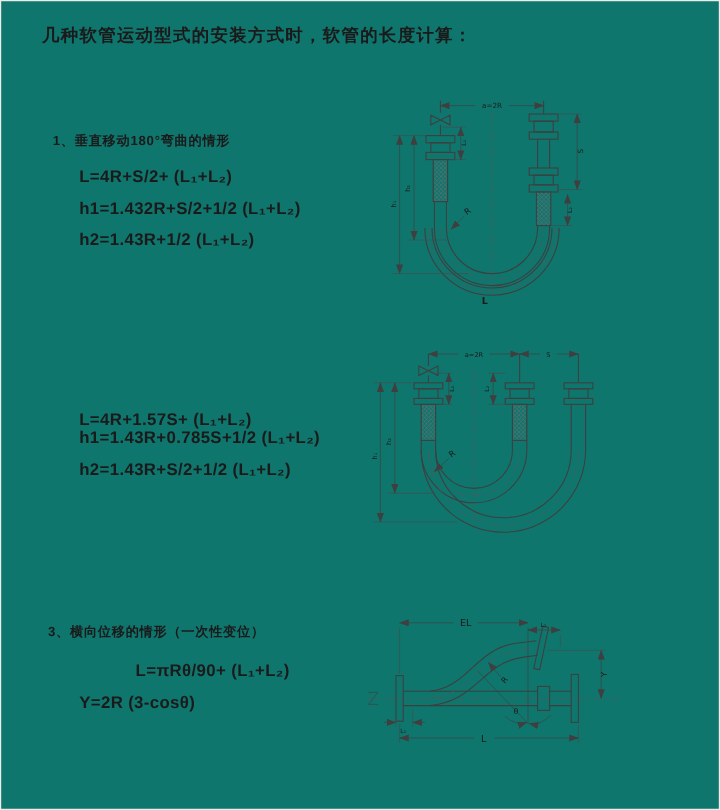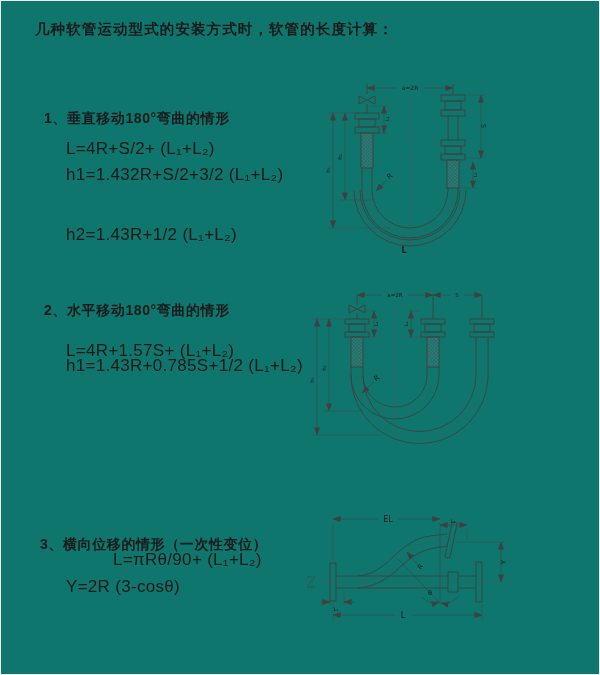--- a/index.html
+++ b/index.html
@@ -7,46 +7,46 @@
     position:relative;
     width:600px;height:675px;
     background:#0f766e;
     overflow:hidden;
     box-shadow:inset 0 0 0 1px #ececec;
     font-family:"Liberation Sans","DejaVu Sans",sans-serif;
     color:#1a1a1a;
   }
   .abs{position:absolute;white-space:nowrap;}
   .title{font-size:14.5px;font-weight:600;letter-spacing:1.1px;}
-  .heading{font-size:14px;font-weight:600;letter-spacing:0.6px;}
-  .formula{font-size:17px;font-weight:400;letter-spacing:0.3px;}
+  .heading{font-size:11px;font-weight:600;letter-spacing:0.6px;}
+  .formula{font-size:14px;font-weight:700;letter-spacing:0.3px;}
   svg{position:absolute;overflow:visible;}
   svg text{fill:#1a1a1a;font-family:"DejaVu Sans","Liberation Sans",sans-serif;}
   .draw{stroke:#3f3f3f;fill:none;stroke-width:0.9;}
   .thin{stroke:#3f3f3f;fill:none;stroke-width:0.55;}
   .ext{stroke:#4a4a4a;fill:none;stroke-width:0.5;}
   .cl{stroke:#555;fill:none;stroke-width:0.55;stroke-dasharray:8 2.5 1.5 2.5;}
 </style>
 </head>
 <body>
 
 <div id="page">
 
   <div class="abs title" style="left:35px;top:20px;">几种软管运动型式的安装方式时，软管的长度计算：</div>
 
   <div class="abs heading" style="left:44px;top:110px;">1、垂直移动180°弯曲的情形</div>
   <div class="abs formula" style="left:66px;top:139px;">L=4R+S/2+ (L₁+L₂)</div>
-  <div class="abs formula" style="left:66px;top:165px;">h1=1.432R+S/2+3/2 (L₁+L₂)</div>
-  <div class="abs formula" style="left:66px;top:191px;margin-top:34px;">h2=1.43R+1/2 (L₁+L₂)</div>
-
-  <div class="abs heading" style="left:44px;top:302px;">2、水平移动180°弯曲的情形</div>
+  <div class="abs formula" style="left:66px;top:165px;">h1=1.432R+S/2+1/2 (L₁+L₂)</div>
+  <div class="abs formula" style="left:66px;top:191px;">h2=1.43R+1/2 (L₁+L₂)</div>
+
   <div class="abs formula" style="left:66px;top:341px;">L=4R+1.57S+ (L₁+L₂)</div>
   <div class="abs formula" style="left:66px;top:356px;">h1=1.43R+0.785S+1/2 (L₁+L₂)</div>
-
-  <div class="abs heading" style="left:40px;top:519px;margin-top:17px;">3、横向位移的情形（一次性变位）</div>
+  <div class="abs formula" style="left:66px;top:383px;">h2=1.43R+S/2+1/2 (L₁+L₂)</div>
+
+  <div class="abs heading" style="left:40px;top:519px;">3、横向位移的情形（一次性变位）</div>
   <div class="abs formula" style="left:66px;top:550px;margin-left:47px;">L=πRθ/90+ (L₁+L₂)</div>
   <div class="abs formula" style="left:66px;top:577px;">Y=2R (3-cosθ)</div>
 
   <svg style="left:315px;top:70px;width:190px;height:185px;" viewBox="0 0 190 185">
     <defs>
       <marker id="ah1" markerUnits="userSpaceOnUse" markerWidth="8" markerHeight="6" refX="7.6" refY="3" orient="auto-start-reverse" viewBox="0 0 8 6">
         <path d="M0,0 L8,3 L0,6 Z" fill="#3f3f3f"></path>
       </marker>
       <pattern id="hatch1" patternUnits="userSpaceOnUse" width="3.5" height="3.5">
         <path d="M0,3.5 L3.5,0 M0,0 L3.5,3.5" stroke="#6d6d6d" stroke-width="0.5"></path>

